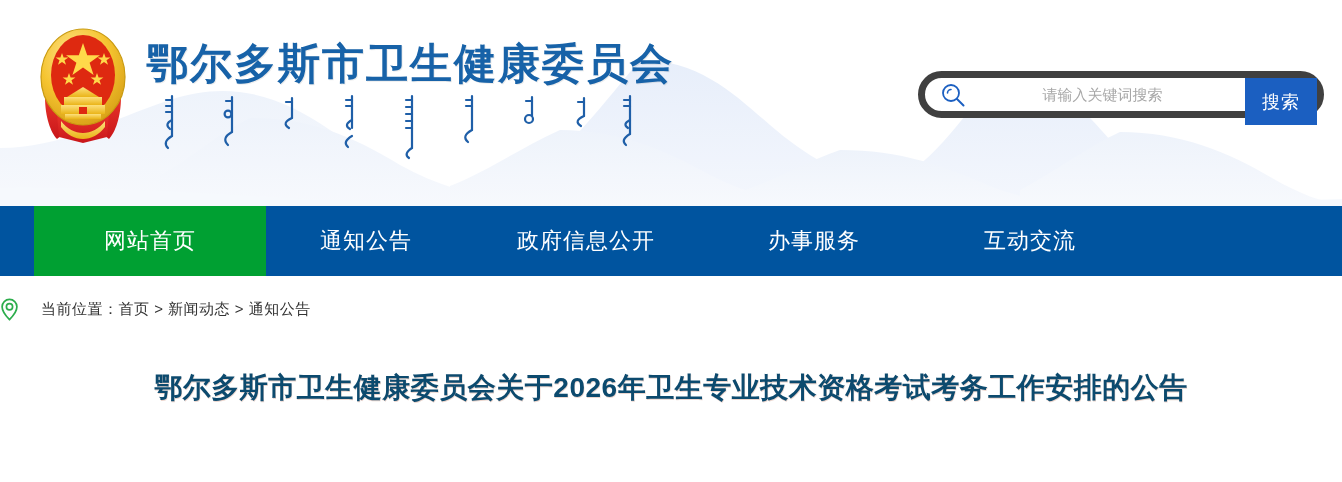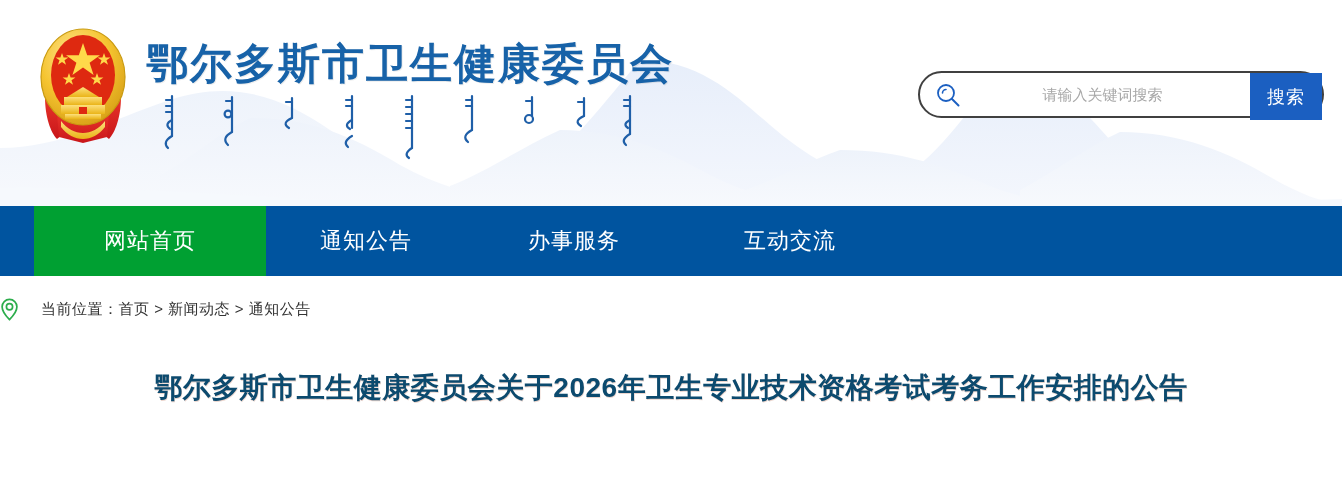--- a/index.html
+++ b/index.html
@@ -81,21 +81,21 @@
     height: 47px;
     z-index: 4;
     display: flex;
     align-items: center;
   }
   .search-field {
     position: relative;
     flex: 1 1 auto;
     height: 47px;
     background: #ffffff;
-    border: 2px solid #404040;
+    border: 7px solid #404040;
     border-radius: 24px;
     display: flex;
     align-items: center;
   }
   .search-icon {
     margin-left: 15px;
     width: 26px;
     height: 26px;
     flex: 0 0 auto;
     display: block;
@@ -330,20 +330,21 @@
         <input class="search-input" type="text" value="" placeholder="请输入关键词搜索" style="">
         <button class="search-btn">搜索</button>
       </div>
     </div>
   </div>
 
   <div class="navbar">
     <div class="nav-spacer"></div>
     <div class="nav-item active" style="width:232px">网站首页</div>
     <div class="nav-item" style="width:200px">通知公告</div>
+    <div class="nav-item" style="width:240px">政府信息公开</div>
     <div class="nav-item" style="width:216px">办事服务</div>
     <div class="nav-item" style="width:216px">互动交流</div>
   </div>
 
   <div class="breadcrumb">
     <svg class="pin-icon" viewBox="0 0 19 23">
       <path d="M9.5,1.4 C5.4,1.4 2.1,4.7 2.1,8.8 C2.1,14.2 9.5,21.6 9.5,21.6 C9.5,21.6 16.9,14.2 16.9,8.8 C16.9,4.7 13.6,1.4 9.5,1.4 Z" fill="none" stroke="#2cad4c" stroke-width="1.7"></path>
       <circle cx="9.5" cy="8.8" r="3.1" fill="none" stroke="#2cad4c" stroke-width="1.7"></circle>
     </svg>
     <div class="crumb-text">当前位置：首页 &gt; 新闻动态 &gt; 通知公告</div>

